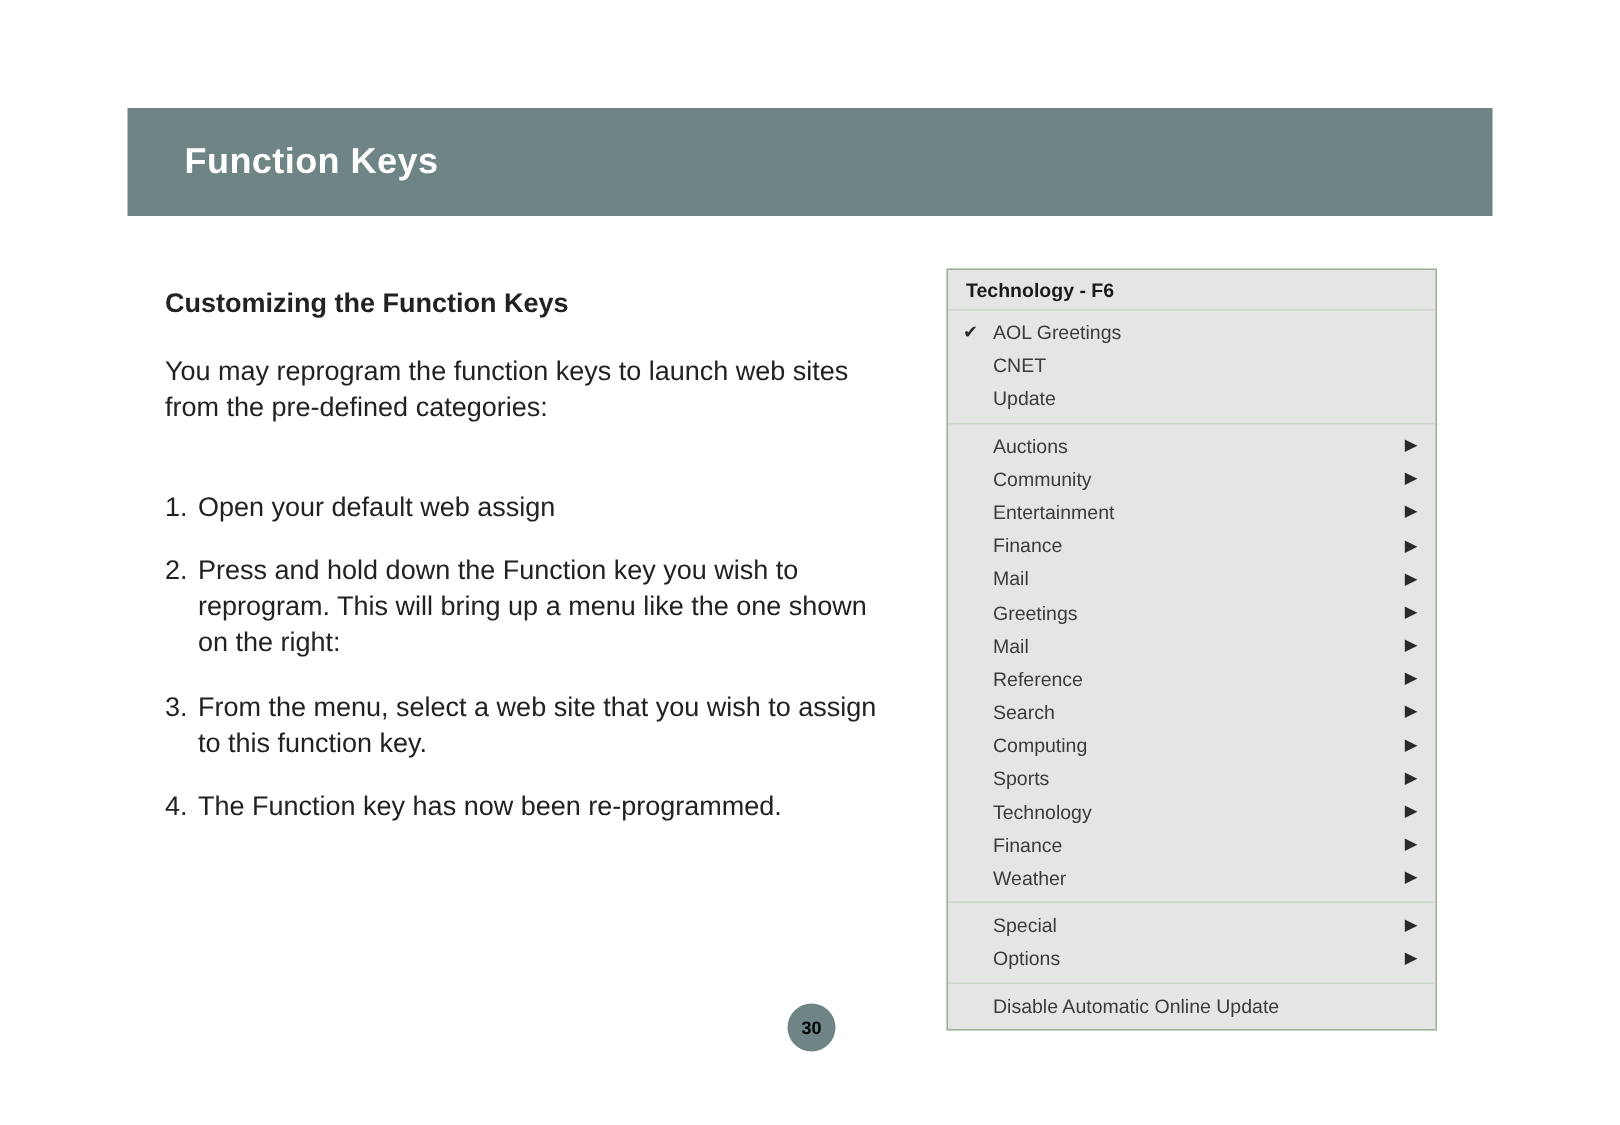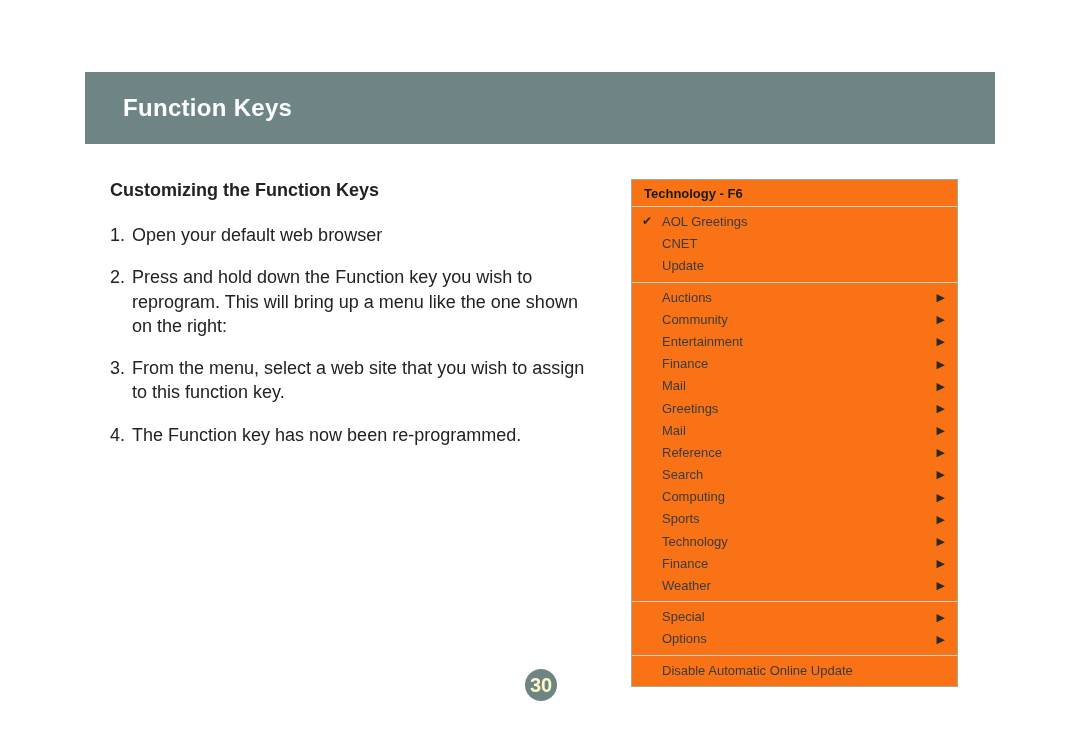--- a/index.html
+++ b/index.html
@@ -29,21 +29,21 @@
   .title-text {
     color: #ffffff;
     font-size: 24px;
     font-weight: bold;
     margin-left: 38px;
     letter-spacing: 0.3px;
   }
   .left-col {
     position: absolute;
     left: 110px;
-    top: 180px;
+    top: 192px;
     width: 490px;
   }
   .subheading {
     font-size: 18px;
     font-weight: bold;
     margin-bottom: 22px;
   }
   .intro {
     font-size: 18px;
     line-height: 1.35;
@@ -63,21 +63,21 @@
   }
   .step-text {
     flex: 1;
   }
   .menu-shot {
     position: absolute;
     left: 631px;
     top: 179px;
     width: 325px;
     border: 1px solid #9ab196;
-    background: #f97316;
+    background: #e5e5e5;
     font-family: "Segoe UI", Tahoma, Verdana, sans-serif;
     font-size: 13px;
     color: #3b3b3b;
   }
   .menu-title {
     padding: 6px 12px 5px 12px;
     font-weight: bold;
     color: #1a1a1a;
     border-bottom: 1px solid #c9d6c7;
   }
@@ -108,44 +108,45 @@
     color: #2a2a2a;
   }
   .page-num-badge {
     position: absolute;
     left: 525px;
     top: 669px;
     width: 32px;
     height: 32px;
     border-radius: 50%;
     background: #6f8585;
-    color: #fef9c3;
-    font-size: 20px;
+    color: #000000;
+    font-size: 12px;
     font-weight: bold;
     display: flex;
     align-items: center;
     justify-content: center;
   }
 </style>
 </head>
 <body>
 
 <div class="page">
 
   <div class="title-bar">
     <div class="title-text">Function Keys</div>
   </div>
 
   <div class="left-col">
     <div class="subheading">Customizing the Function Keys</div>
+    <div class="intro">You may reprogram the function keys to launch web sites from the pre-defined categories:</div>
 
     <div class="steps">
       <div class="step">
         <div class="step-num">1.</div>
-        <div class="step-text">Open your default web browser</div>
+        <div class="step-text">Open your default web assign</div>
       </div>
       <div class="step">
         <div class="step-num">2.</div>
         <div class="step-text">Press and hold down the Function key you wish to reprogram. This will bring up a menu like the one shown on the right:</div>
       </div>
       <div class="step">
         <div class="step-num">3.</div>
         <div class="step-text">From the menu, select a web site that you wish to assign to this function key.</div>
       </div>
       <div class="step">

